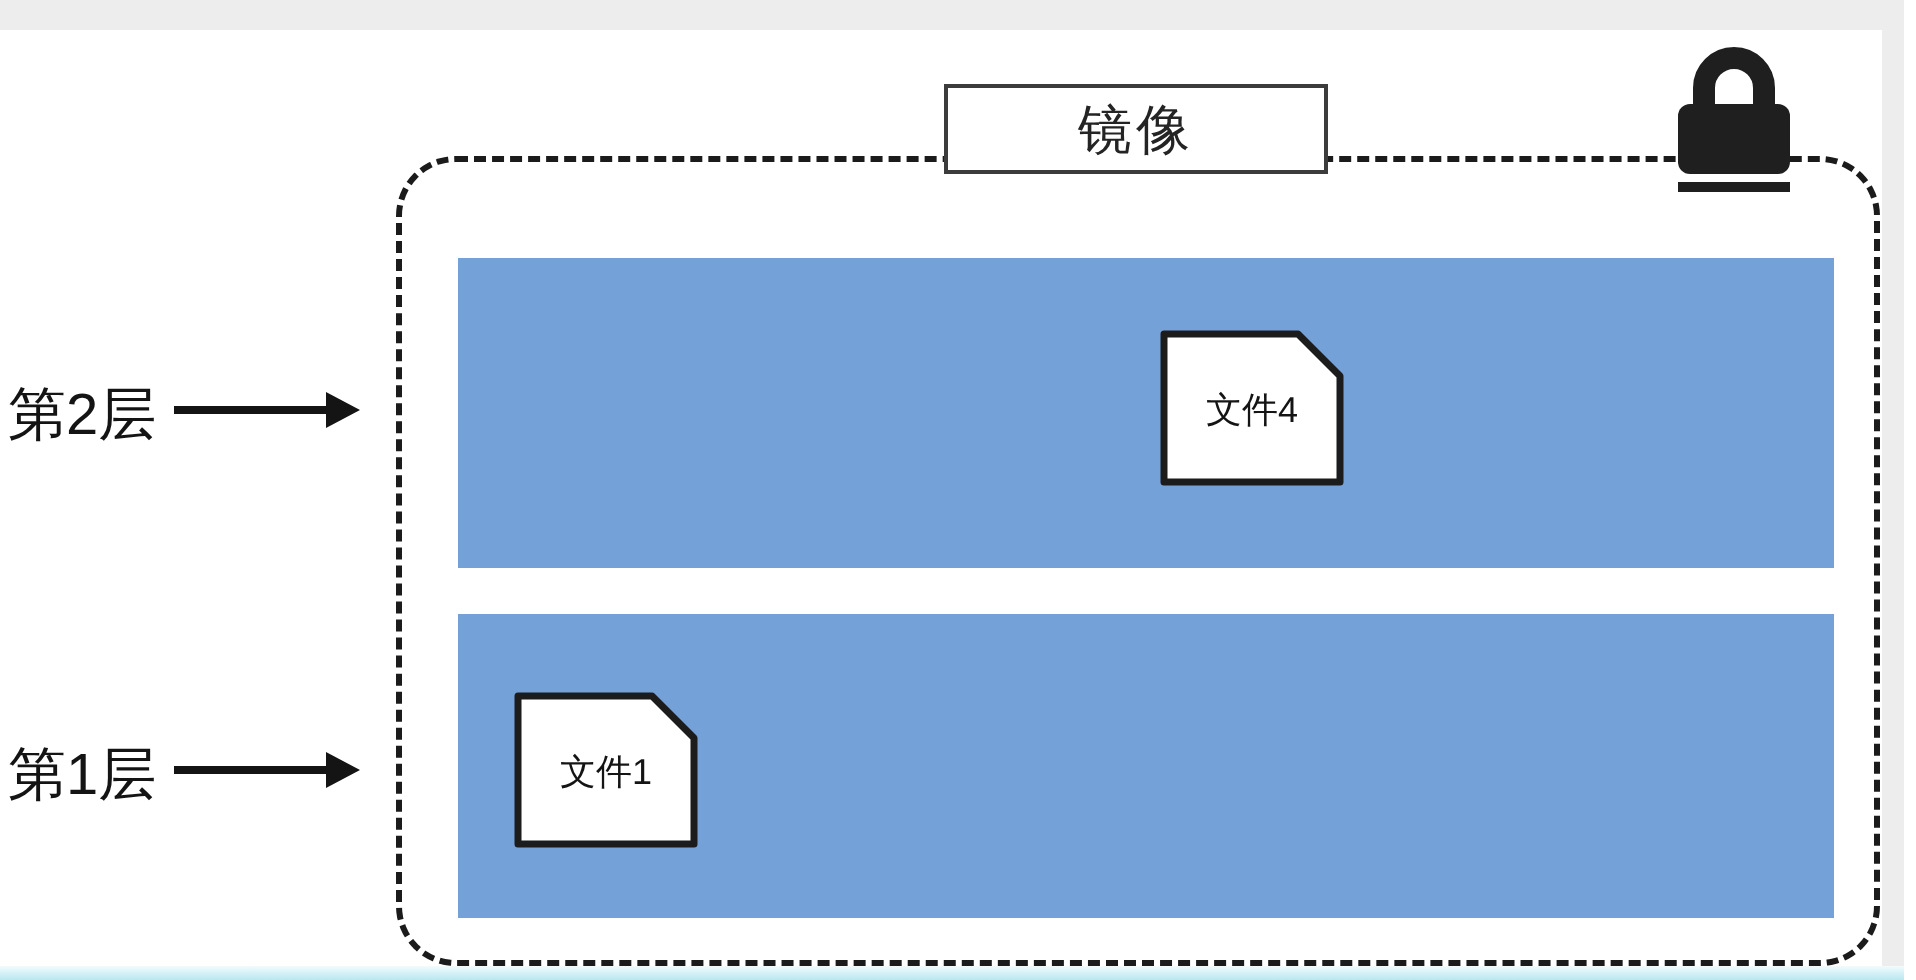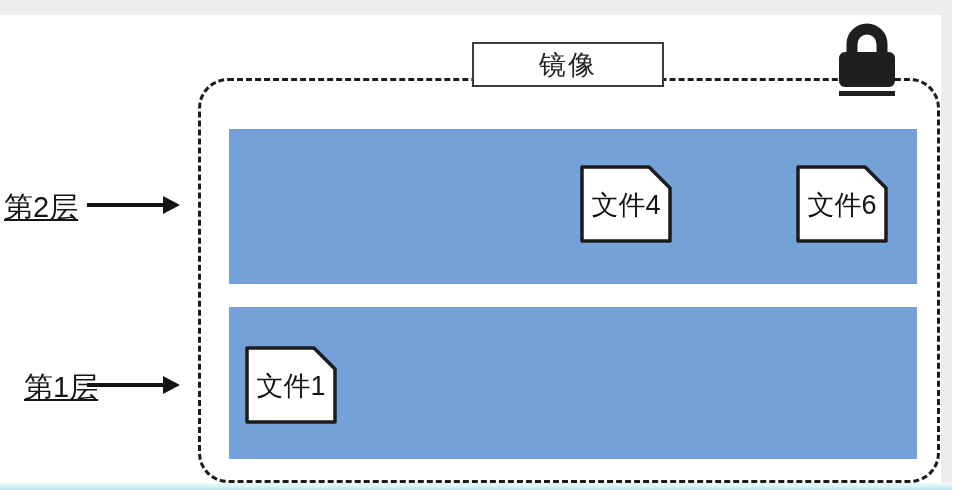--- a/index.html
+++ b/index.html
@@ -28,47 +28,47 @@
   .mirror-box span{font-size:27px; color:#242424; letter-spacing:2px;}
 
   .lock{position:absolute; left:836px; top:16px; width:62px; height:80px; z-index:6;}
 
   .band{position:absolute; left:229px; width:688px; background:#75A1D9; z-index:3;}
   .band-2{top:129px; height:155px;}
   .band-1{top:307px; height:152px;}
 
   .layer-caption{
     position:absolute; left:4px; width:90px; font-size:29px; color:#141414;
-    white-space:nowrap; z-index:4;text-decoration:underline;
+    white-space:nowrap; z-index:4;
   }
   .caption-2{top:188px;}
-  .caption-1{top:368px;margin-left:20px;}
+  .caption-1{top:368px;}
 
   .arrow-shaft{position:absolute; left:87px; width:78px; height:4px; background:#141414; z-index:4;}
   .shaft-2{top:203px;}
   .shaft-1{top:383px;}
   .arrow-head{
     position:absolute; left:163px; width:0; height:0; z-index:4;
     border-top:9px solid transparent; border-bottom:9px solid transparent;
     border-left:17px solid #141414;
   }
   .head-2{top:196px;}
   .head-1{top:376px;}
 
   .file{position:absolute; width:94px; height:80px; z-index:4;}
   .file svg{position:absolute; left:0; top:0; width:94px; height:80px;}
   .file .file-label{
     position:absolute; left:0; top:0; width:100%; height:100%;
     display:flex; align-items:center; justify-content:center;
-    font-size:27px; color:#141414; padding-top:2px; box-sizing:border-box;
+    font-size:18px; color:#141414; padding-top:2px; box-sizing:border-box;
   }
   .f4{left:579px; top:164px;}
   .f5{left:687px; top:164px;}
   .f6{left:795px; top:164px;}
-  .f1{left:244px; top:345px;}
+  .f1{left:256px; top:345px;}
   .f2{left:364px; top:345px;}
   .f3{left:472px; top:345px;}
 </style>
 </head>
 <body>
 
 <div class="stage">
 
   <div class="edge edge-top"></div>
   <div class="edge edge-right"></div>
@@ -96,26 +96,20 @@
   <div class="layer-caption caption-1">第1层</div>
   <div class="arrow-shaft shaft-1"></div>
   <div class="arrow-head head-1"></div>
 
   <div class="file f4">
     <svg viewBox="0 0 94 80" aria-hidden="true">
       <path d="M3 3 H70 L91 24 V77 H3 Z" fill="#ffffff" stroke="#1c1c1c" stroke-width="3.5" stroke-linejoin="round"></path>
     </svg>
     <span class="file-label">文件4</span>
   </div>
-  <div class="file f6">
-    <svg viewBox="0 0 94 80" aria-hidden="true">
-      <path d="M3 3 H70 L91 24 V77 H3 Z" fill="#ffffff" stroke="#1c1c1c" stroke-width="3.5" stroke-linejoin="round"></path>
-    </svg>
-    <span class="file-label">文件6</span>
-  </div>
 
   <div class="file f1">
     <svg viewBox="0 0 94 80" aria-hidden="true">
       <path d="M3 3 H70 L91 24 V77 H3 Z" fill="#ffffff" stroke="#1c1c1c" stroke-width="3.5" stroke-linejoin="round"></path>
     </svg>
     <span class="file-label">文件1</span>
   </div>
 
 </div>
 

